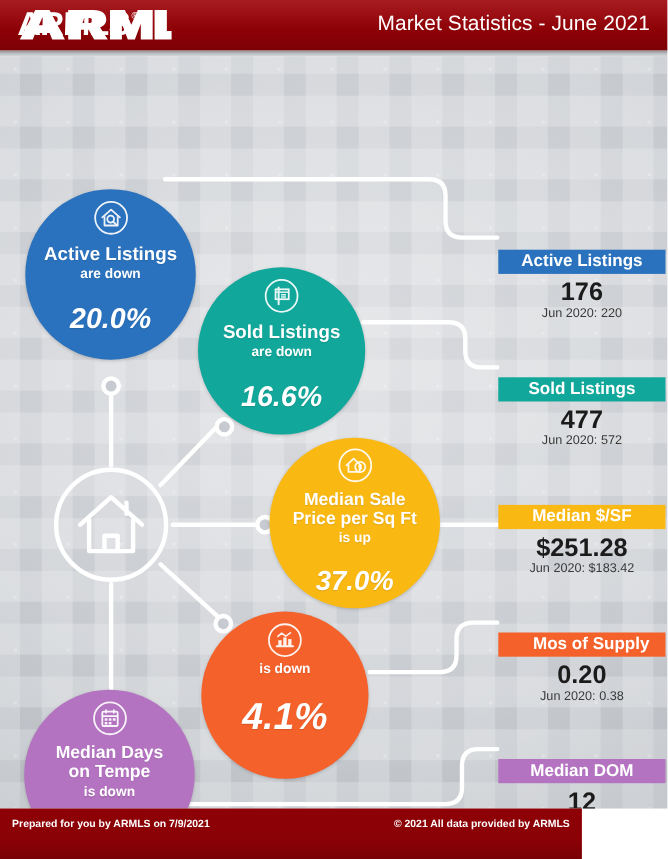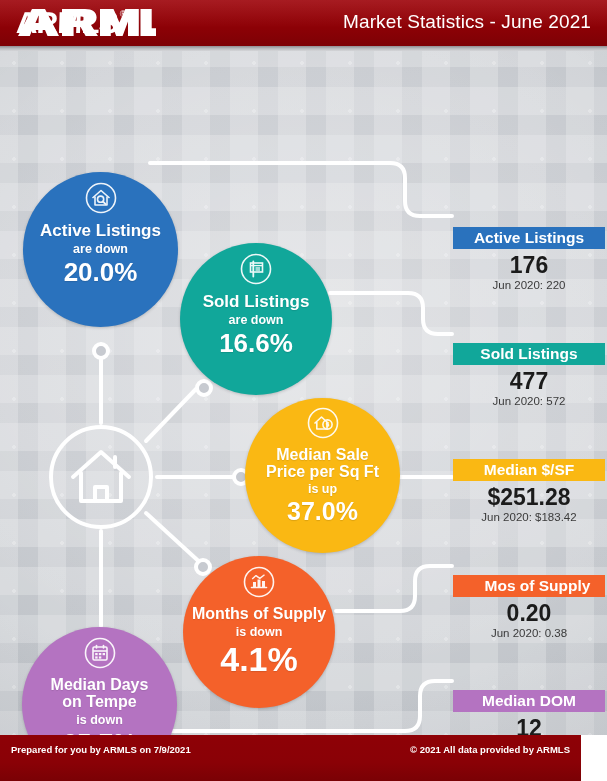--- a/index.html
+++ b/index.html
@@ -37,21 +37,21 @@
   .links{position:absolute;left:0;top:0;width:607px;height:684px;}
 
   
   .bubble{position:absolute;border-radius:50%;color:#fff;text-align:center;
     display:flex;flex-direction:column;align-items:center;justify-content:flex-start;
     box-shadow:0 1px 3px rgba(40,44,50,.22);}
   .bub-icon{margin-top:9px;width:34px;height:34px;opacity:.92;}
   .bub-title{font-weight:bold;line-height:1.05;margin-top:7px;
     text-shadow:0 1px 1px rgba(0,0,0,.10);}
   .bub-sub{font-weight:bold;margin-top:2px;text-shadow:0 1px 1px rgba(0,0,0,.10);}
-  .bub-pct{font-weight:bold;margin-top:1px;text-shadow:0 1px 1px rgba(0,0,0,.12);}
+  .bub-pct{font-weight:bold;margin-top:18px;text-shadow:0 1px 1px rgba(0,0,0,.12);font-style:italic;}
 
   #b-active{left:23px;top:121px;width:155px;height:155px;background:#2a72bd;}
   #b-active .bub-title{font-size:17px;}
   #b-active .bub-sub{font-size:12.5px;}
   #b-active .bub-pct{font-size:26px;}
 
   #b-sold{left:180px;top:192px;width:152px;height:152px;background:#11a79a;}
   #b-sold .bub-title{font-size:17px;}
   #b-sold .bub-sub{font-size:12.5px;}
   #b-sold .bub-pct{font-size:26px;}
@@ -87,21 +87,21 @@
   #p-price{left:453px;top:408px;}
   #p-supply{left:453px;top:524px;}
   #p-dom{left:453px;top:639px;}
   #p-active .badge{background:#2a72bd;}
   #p-sold .badge{background:#11a79a;}
   #p-price .badge{background:#fab813;}
   #p-supply .badge{background:#f4612a;padding-left:17px;}
   #p-dom .badge{background:#b473c1;}
 
   
-  .footer{position:absolute;left:0;top:735px;width:581px;height:46px;
+  .footer{position:absolute;left:0;top:735px;width:529px;height:46px;
     background:linear-gradient(180deg,#8e0106 0%,#8a0106 60%,#7a0105 100%);color:#fff;}
   .f-left{position:absolute;left:11px;top:9px;font-size:9.5px;font-weight:bold;white-space:nowrap;}
   .f-right{position:absolute;right:11px;top:9px;font-size:9.5px;font-weight:bold;white-space:nowrap;}
   .f-center{position:absolute;left:0;right:0;top:26px;text-align:center;font-size:9.5px;
     font-weight:bold;white-space:nowrap;}
 </style>
 </head>
 <body>
 
 <div id="page">
@@ -222,21 +222,20 @@
 
     <div class="bubble" id="b-supply">
       <svg class="bub-icon" viewBox="0 0 34 34">
         <circle cx="17" cy="17" r="14.5" fill="none" stroke="#fff" stroke-width="1.6"></circle>
         <path d="M9.5 22.5 H24.5" stroke="#fff" stroke-width="1.6" stroke-linecap="round"></path>
         <rect x="11" y="17" width="3" height="5.5" fill="#fff"></rect>
         <rect x="15.5" y="14.5" width="3" height="8" fill="#fff"></rect>
         <rect x="20" y="16" width="3" height="6.5" fill="#fff"></rect>
         <path d="M10.2 14 L14 10.6 L17.8 13.4 L22.5 9.8" fill="none" stroke="#fff" stroke-width="1.4" stroke-linejoin="round"></path>
       </svg>
-      <div class="bub-title">Months of Supply</div>
       <div class="bub-sub">is down</div>
       <div class="bub-pct">4.1%</div>
     </div>
 
     <div class="bubble" id="b-dom">
       <svg class="bub-icon" viewBox="0 0 34 34">
         <circle cx="17" cy="17" r="14.5" fill="none" stroke="#fff" stroke-width="1.6"></circle>
         <rect x="10" y="11" width="14" height="13" rx="1.2" fill="none" stroke="#fff" stroke-width="1.6"></rect>
         <path d="M10 15 H24" stroke="#fff" stroke-width="1.6"></path>
         <path d="M13.5 9.5 V12" stroke="#fff" stroke-width="1.6" stroke-linecap="round"></path>

